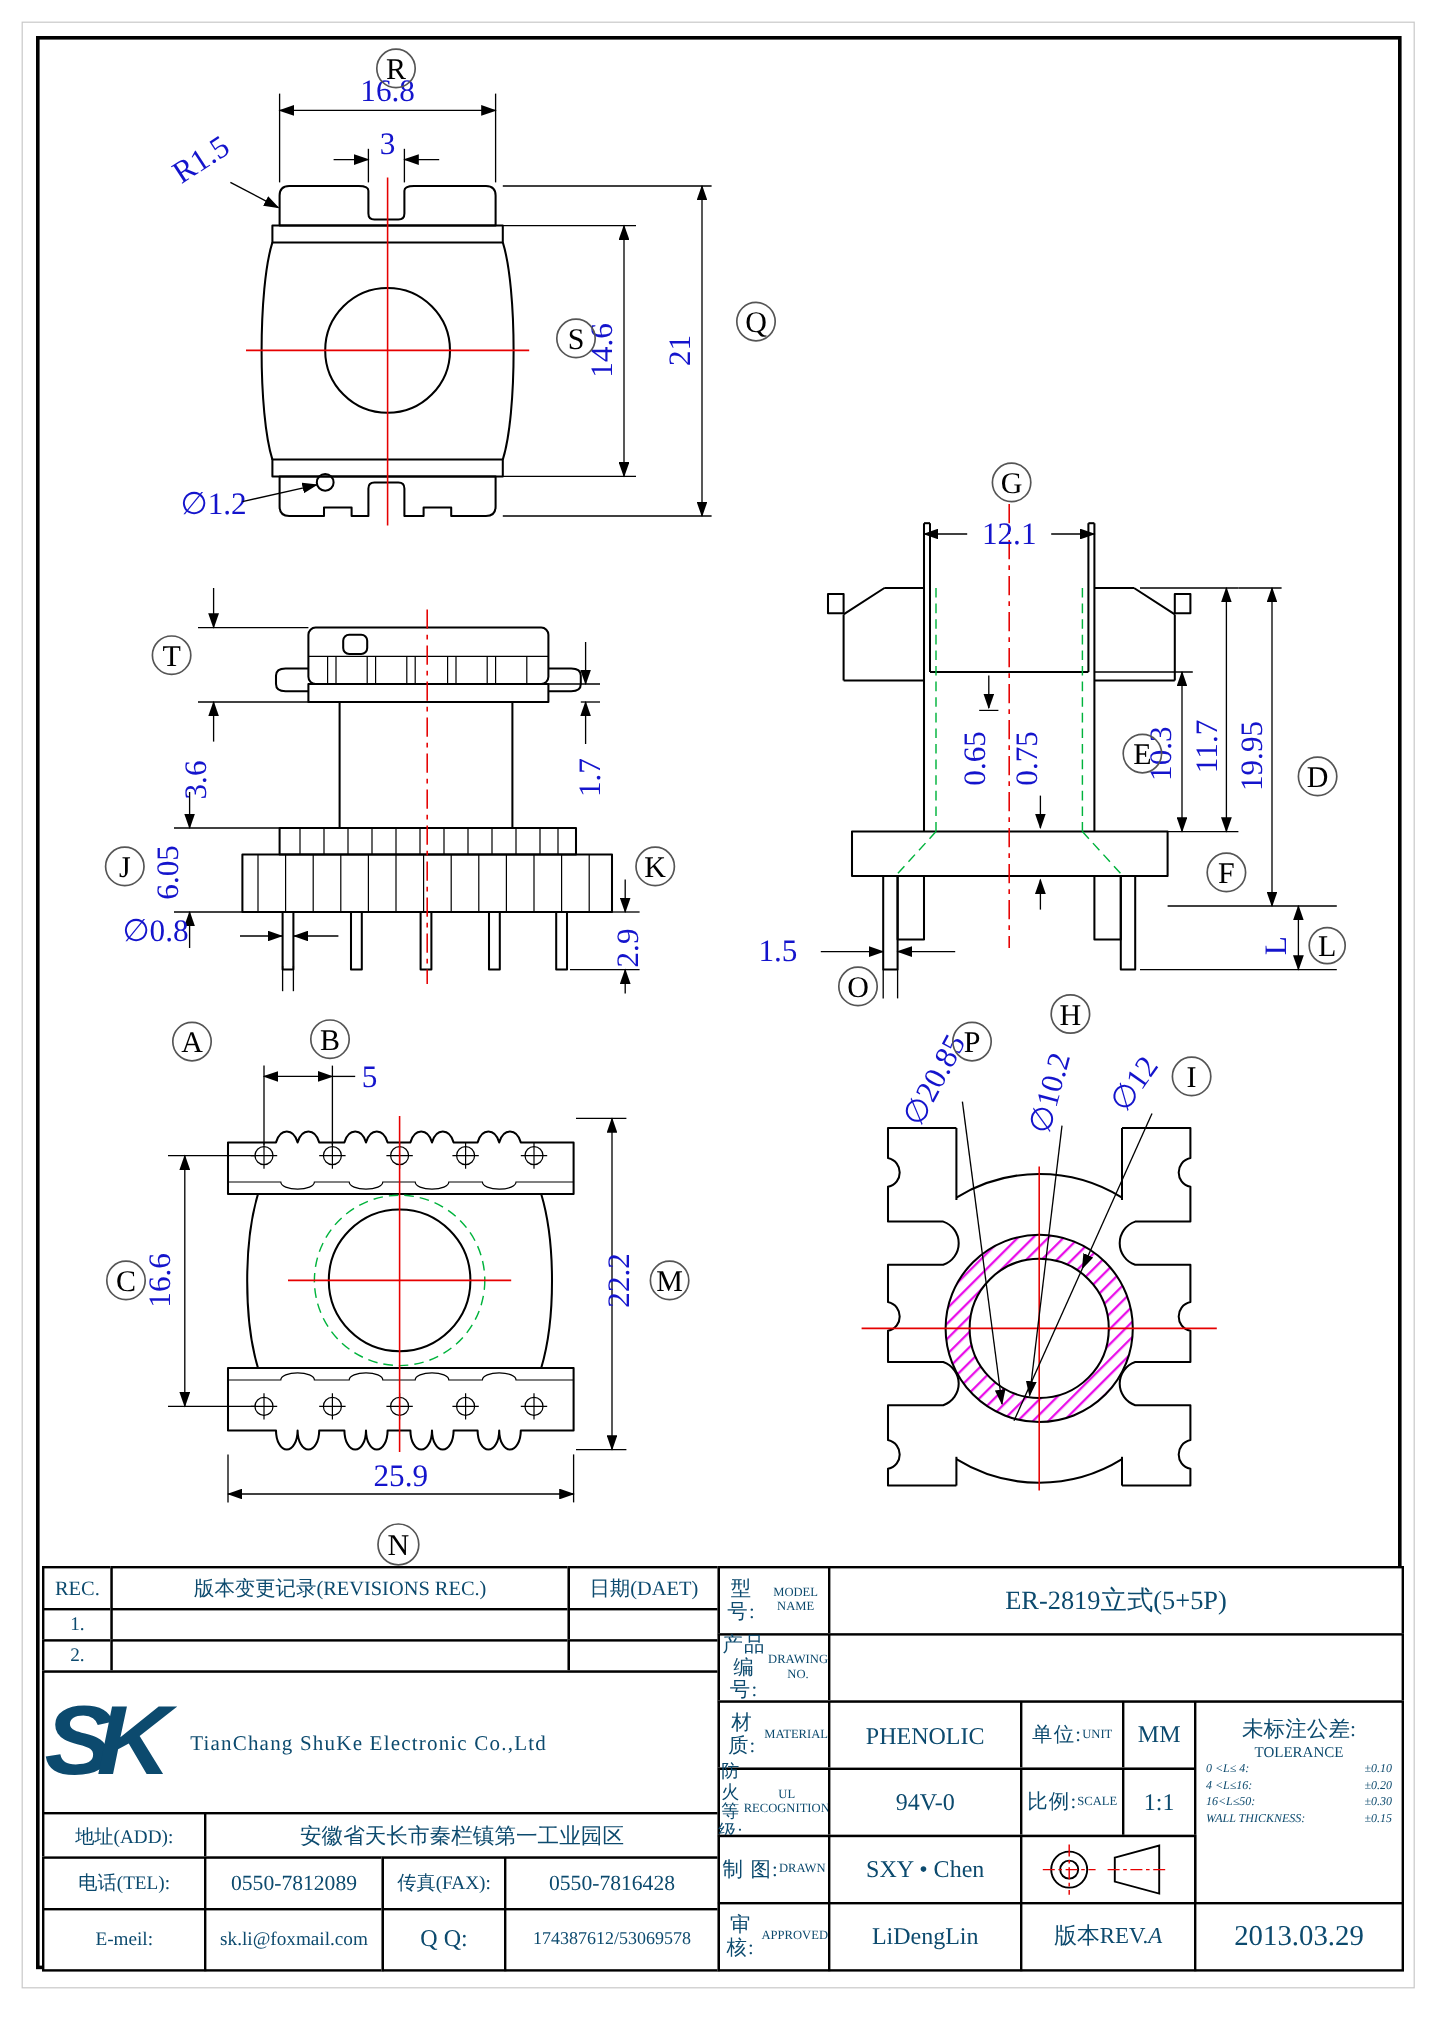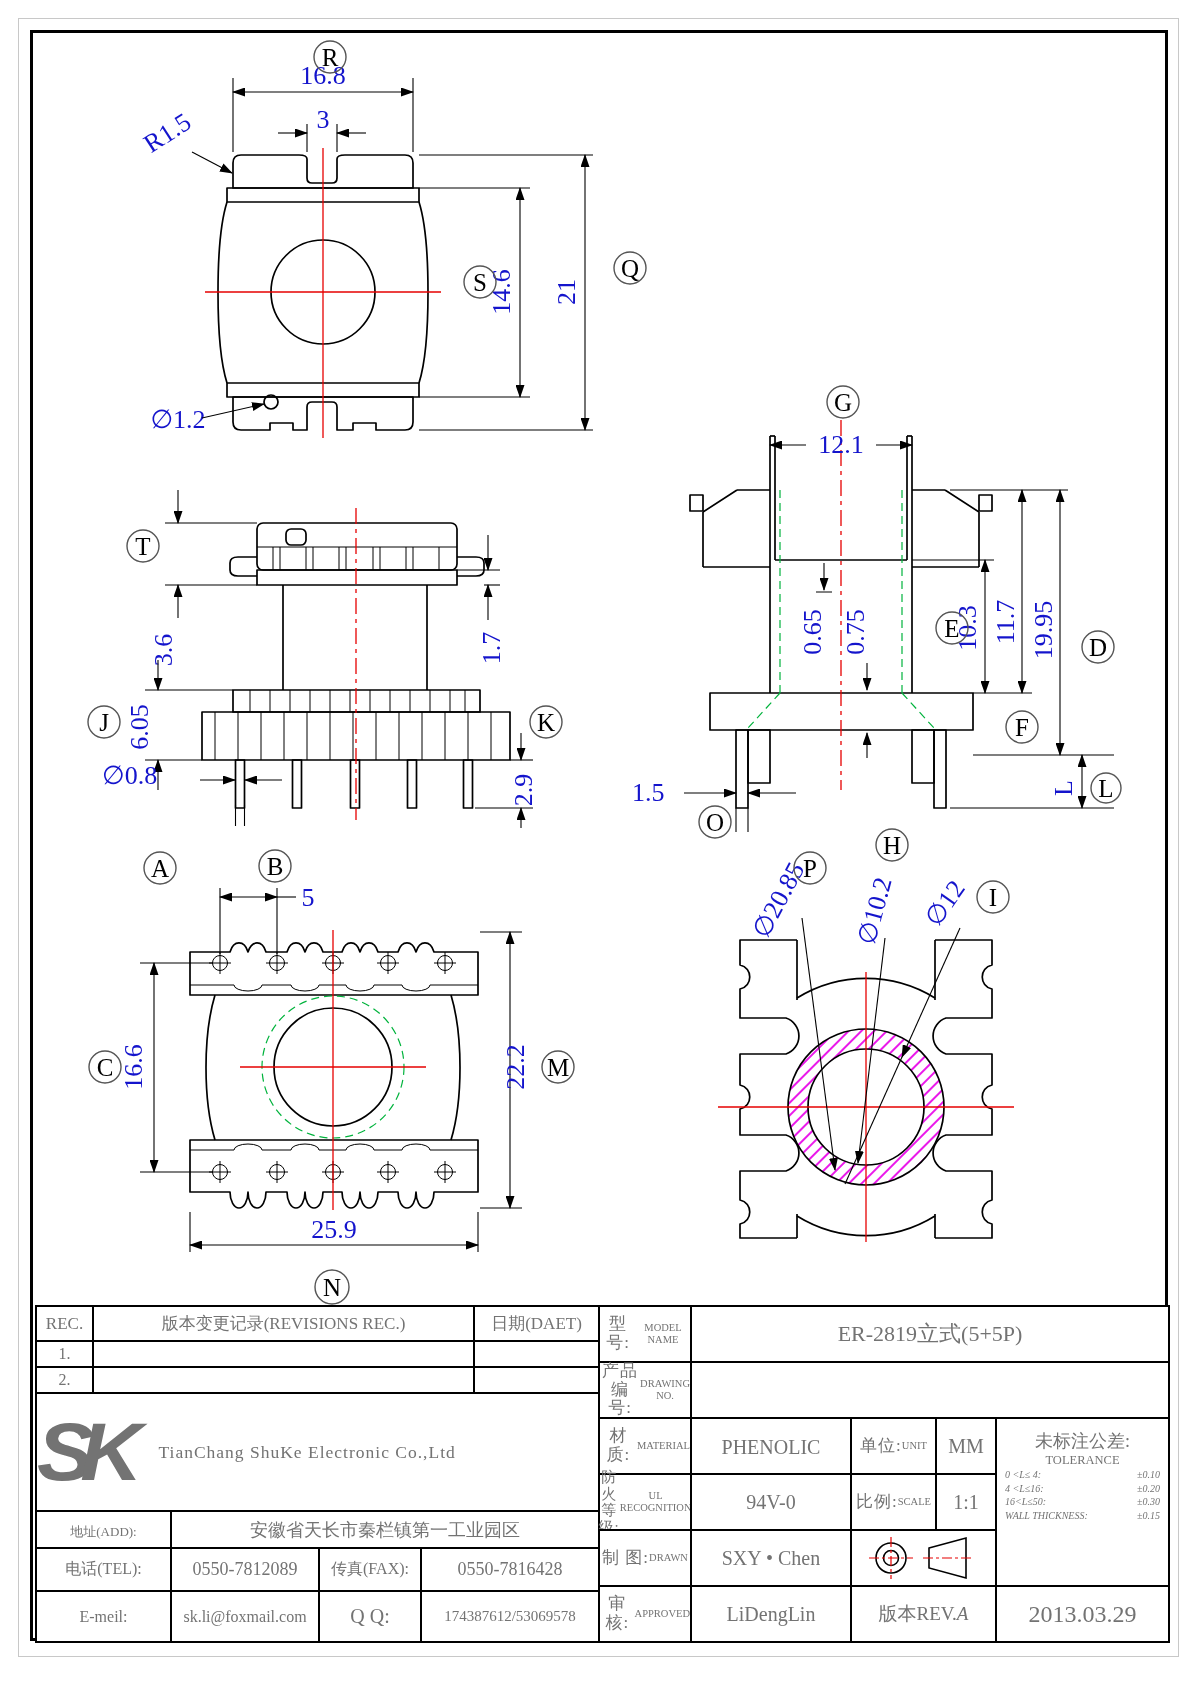--- a/index.html
+++ b/index.html
@@ -12,21 +12,21 @@
   .thin{fill:none;stroke:#000;stroke-width:1}
   .dim{fill:none;stroke:#000;stroke-width:1.1}
   .redl{fill:none;stroke:#e60000;stroke-width:1.3}
   .redd{fill:none;stroke:#e60000;stroke-width:1.3;stroke-dasharray:16 5 4 5}
   .greend{fill:none;stroke:#00b33c;stroke-width:1.2;stroke-dasharray:8 5}
   .mag{stroke:#e800e8}
   text.dtx{fill:#1414cc;font-size:26px;font-family:"Liberation Serif",serif;text-anchor:middle}
   text.ltx{fill:#000;font-size:25px;font-family:"Liberation Serif",serif;text-anchor:middle}
   circle.lc{fill:none;stroke:#555;stroke-width:1.4}
   
-  .cell{position:absolute;border:2px solid #000;background:#fff;display:flex;align-items:center;justify-content:center;text-align:center;color:#737373}
+  .cell{position:absolute;border:2px solid #000;background:#fff;display:flex;align-items:center;justify-content:center;text-align:center;color:#0c4a6e}
   .lab2{line-height:1.1}
   .cn{font-size:17px;letter-spacing:1px}
   .en{font-size:10.5px}
   .val{font-size:20px}
   .big{font-size:22px}
   .tolcell{flex-direction:column;justify-content:flex-start;padding:6px 8px;font-style:italic}
   .tolrow{display:flex;justify-content:space-between;width:100%;font-size:10px;line-height:1.35}
   .company{display:flex;align-items:center;justify-content:flex-start;}
   .sklogo{font-size:86px;font-weight:900;font-style:italic;letter-spacing:-14px;line-height:.9;transform:scaleY(.95);margin-right:30px;font-family:"Liberation Sans",sans-serif}
   .cnames{display:flex;flex-direction:column;align-items:flex-start}
@@ -334,21 +334,21 @@
   <div class="cell" style="left:35px;top:1366px;width:59px;height:28px;font-size:16px">2.</div>
   <div class="cell" style="left:92px;top:1366px;width:383px;height:28px"></div>
   <div class="cell" style="left:473px;top:1366px;width:127px;height:28px"></div>
 
   <div class="cell company" style="left:35px;top:1392px;width:565px;height:120px">
     <div class="sklogo">SK</div>
     <div class="cnames">
       <div class="cname-en">TianChang ShuKe Electronic Co.,Ltd</div>
     </div>
   </div>
-  <div class="cell" style="left:35px;top:1510px;width:137px;height:43px;font-size:13px">地址(ADD):</div>
+  <div class="cell" style="left:35px;top:1510px;width:137px;height:43px;font-size:16px">地址(ADD):</div>
   <div class="cell" style="left:170px;top:1510px;width:430px;height:39px;font-size:18px">安徽省天长市秦栏镇第一工业园区</div>
   <div class="cell" style="left:35px;top:1547px;width:137px;height:45px;font-size:16px">电话(TEL):</div>
   <div class="cell" style="left:170px;top:1547px;width:150px;height:45px;font-size:18px">0550-7812089</div>
   <div class="cell" style="left:318px;top:1547px;width:104px;height:45px;font-size:16px">传真(FAX):</div>
   <div class="cell" style="left:420px;top:1547px;width:180px;height:45px;font-size:18px">0550-7816428</div>
   <div class="cell" style="left:35px;top:1590px;width:137px;height:53px;font-size:16px">E-meil:</div>
   <div class="cell" style="left:170px;top:1590px;width:150px;height:53px;font-size:16px">sk.li@foxmail.com</div>
   <div class="cell" style="left:318px;top:1590px;width:104px;height:53px;font-size:20px">Q Q:</div>
   <div class="cell" style="left:420px;top:1590px;width:180px;height:53px;font-size:15px">174387612/53069578</div>
 

